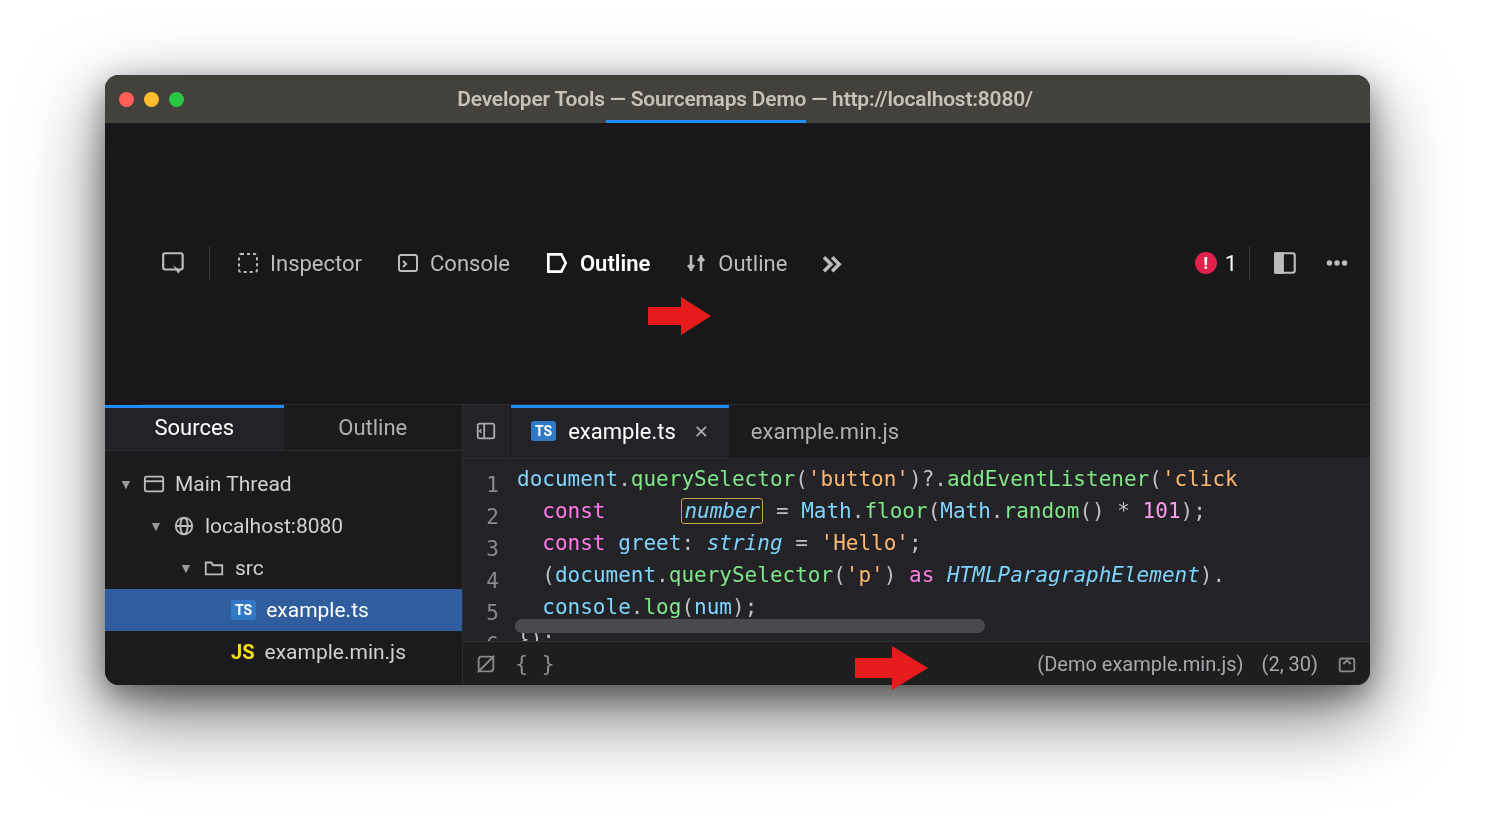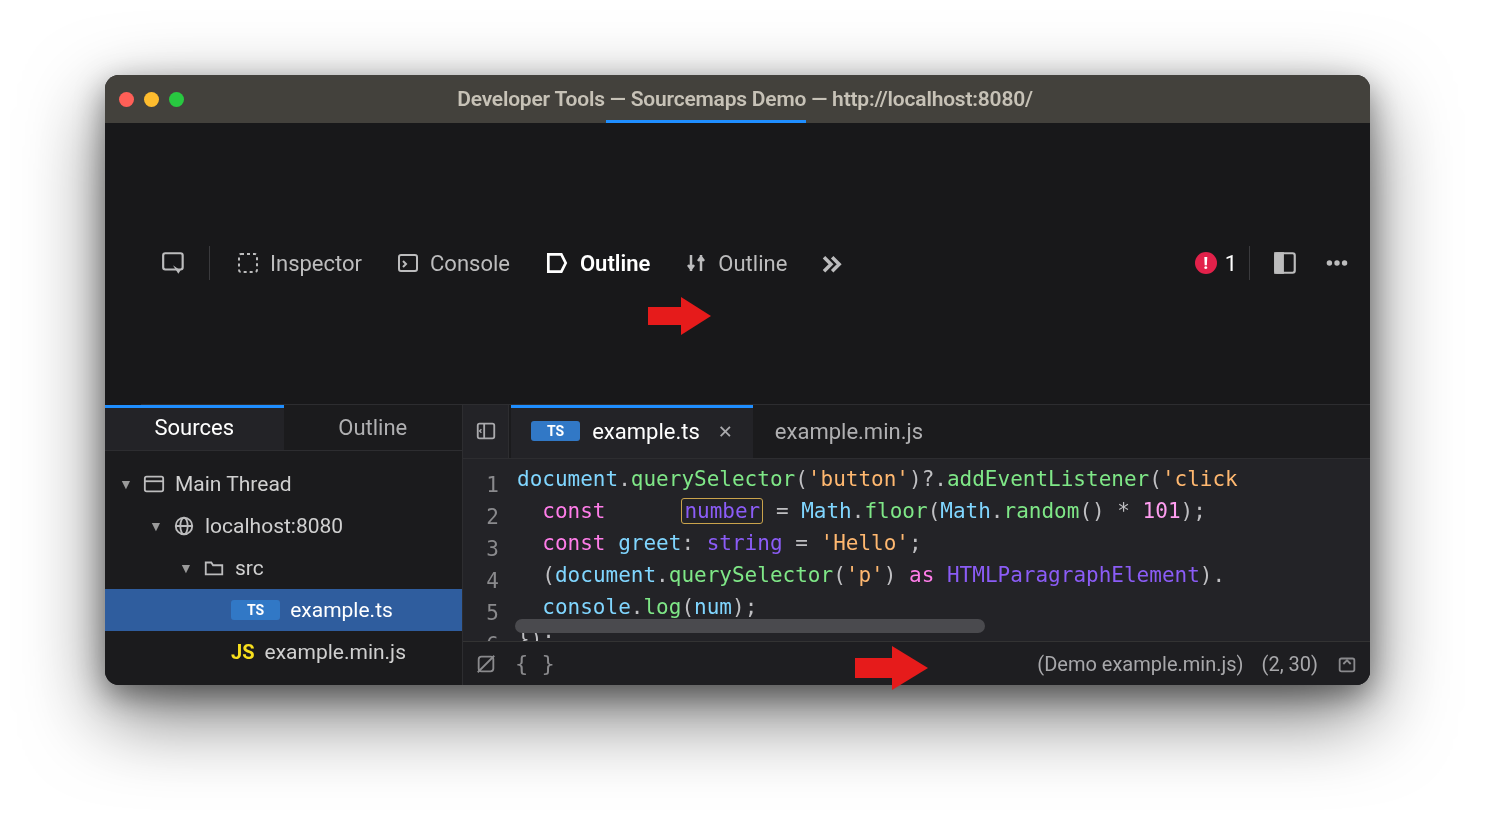--- a/index.html
+++ b/index.html
@@ -174,21 +174,21 @@
     font-size: 14px;
   }
   .indent-1 { padding-left: 44px; }
   .indent-2 { padding-left: 74px; }
   .indent-3 { padding-left: 126px; }
   .file-badge-ts {
     background: #3178c6;
     color: #fff;
     font-weight: 700;
     font-size: 14px;
-    padding: 2px 16px;
+    padding: 2px 4px;
     border-radius: 3px;
   }
   .file-badge-js {
     color: #f7df1e;
     font-weight: 700;
     font-size: 20px;
   }
   
   .editor-area {
     flex: 1;
@@ -263,21 +263,21 @@
     color: #d0d0d0;
     line-height: 32px;
     overflow: hidden;
   }
   .tok-kw { color: #ff7de9; }
   .tok-var { color: #80d6ff; }
   .tok-obj { color: #80d6ff; }
   .tok-prop { color: #7fe787; }
   .tok-str { color: #ffb870; }
   .tok-num { color: #ff9ef0; }
-  .tok-type { color: #8b5cf6; }
+  .tok-type { color: #7dd3fc; font-style: italic; }
   .tok-punc { color: #bfbfc2; }
   .tok-op { color: #bfbfc2; }
   .highlight-box {
     border: 1px solid #c9a34c;
     border-radius: 3px;
     padding: 0 2px;
   }
   .scrollbar-fake {
     position: absolute;
     bottom: 8px;

